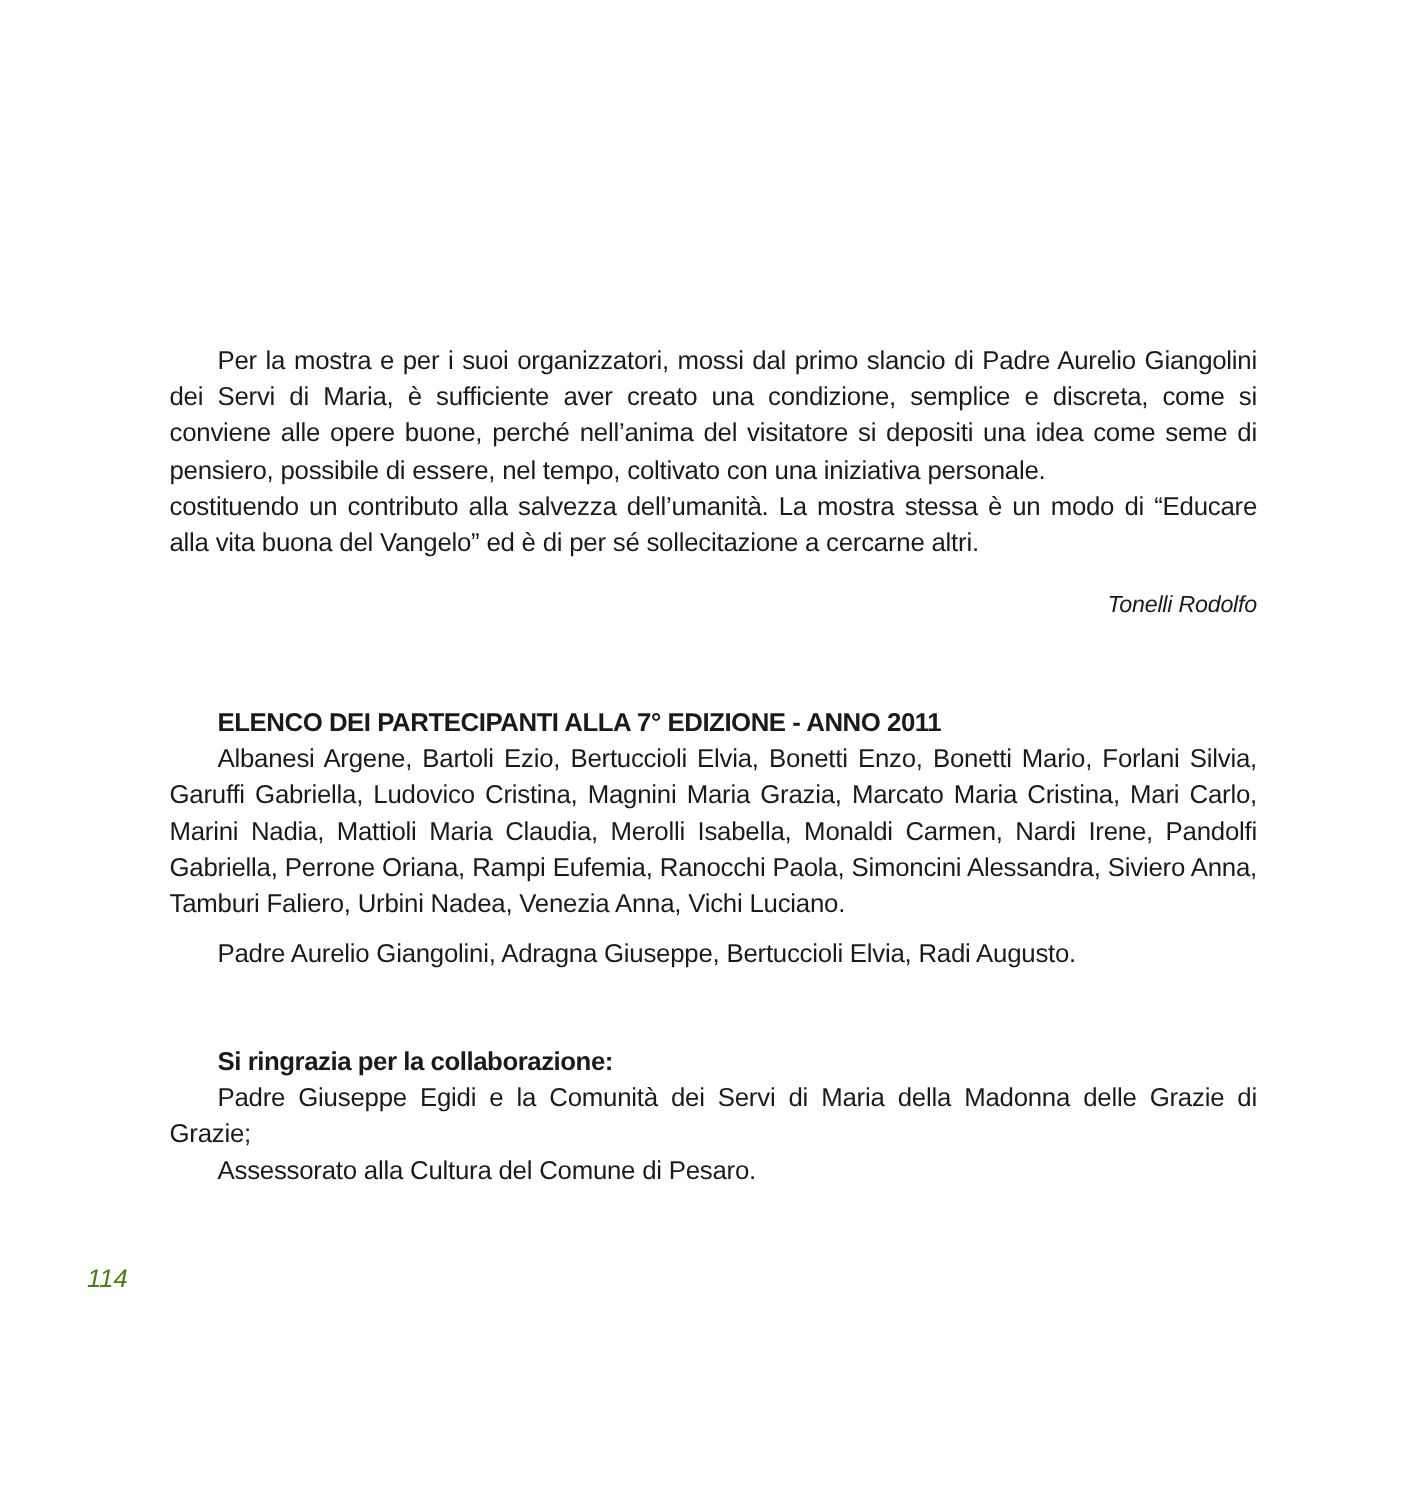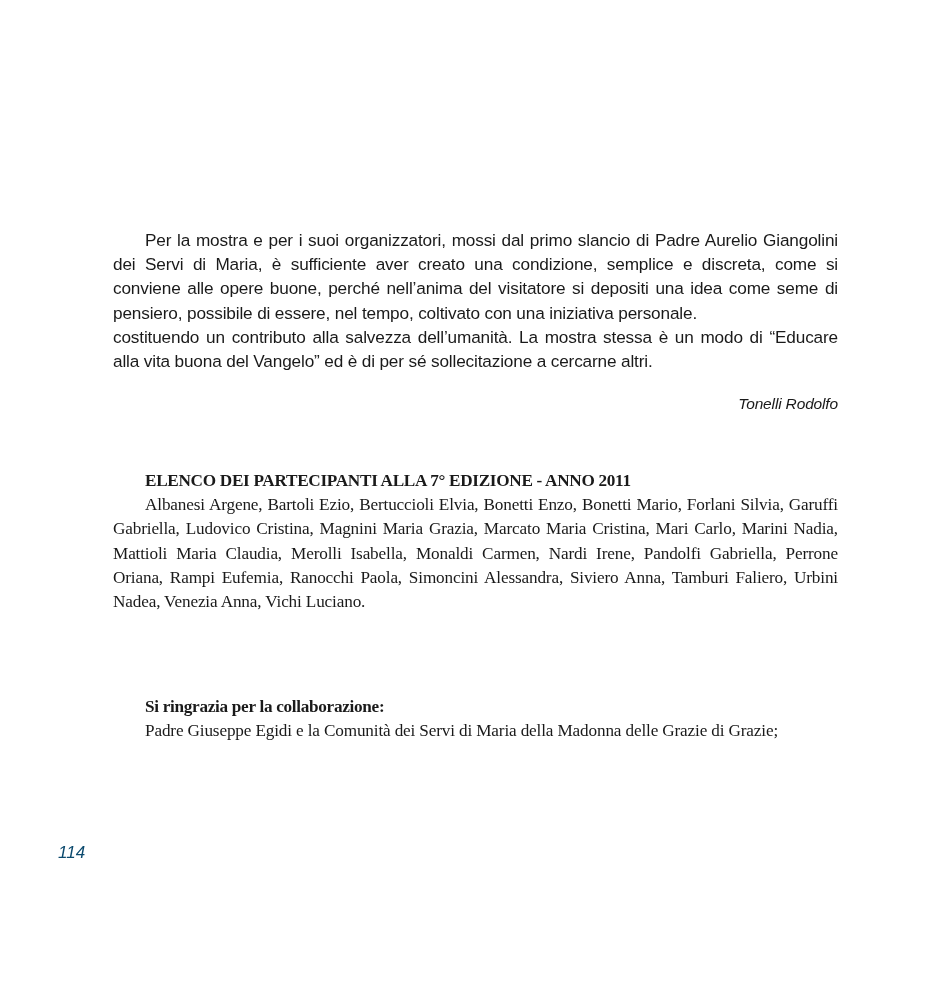--- a/index.html
+++ b/index.html
@@ -36,49 +36,51 @@
       font-size: 15.5px;
       margin-top: 20px;
       line-height: 22px;
     }
     .heading {
       font-weight: bold;
       margin: 0;
       padding-left: 32px;
       letter-spacing: -0.3px;
     }
-    .section { position: absolute; left: 113px; width: 725px; font-size: 17.2px; line-height: 24.2px; letter-spacing: -0.15px; font-family: Liberation Serif, serif; }
+    .section { position: absolute; left: 113px; width: 725px; font-size: 17.2px; line-height: 24.2px; letter-spacing: -0.15px; }
     .sec1 { top: 469px; }
     .sec2 { top: 623px; }
     .sec3 { top: 695px; }
     .plain-indent { padding-left: 32px; margin: 0; text-align: left; }
     .page-number {
       position: absolute;
       left: 58px;
       top: 843px;
       font-style: italic;
       font-size: 17px;
-      color: #0c4a6e;
+      color: #4d7c0f;
     }
   </style>
 </head>
 <body>
 
 <div class="page">
   <p class="p indent">Per la mostra e per i suoi organizzatori, mossi dal primo slancio di Padre Aurelio Giangolini dei Servi di Maria, è sufficiente aver creato una condizione, semplice e discreta, come si conviene alle opere buone, perché nell’anima del visitatore si depositi una idea come seme di pensiero, possibile di essere, nel tempo, coltivato con una iniziativa personale.</p>
   <p class="p">costituendo un contributo alla salvezza dell’umanità. La mostra stessa è un modo di “Educare alla vita buona del Vangelo” ed è di per sé sollecitazione a cercarne altri.</p>
   <div class="signature">Tonelli Rodolfo</div>
 </div>
 
 <div class="section sec1">
   <p class="heading">ELENCO DEI PARTECIPANTI ALLA 7° EDIZIONE - ANNO 2011</p>
   <p class="p indent">Albanesi Argene, Bartoli Ezio, Bertuccioli Elvia, Bonetti Enzo, Bonetti Mario, Forlani Silvia, Garuffi Gabriella, Ludovico Cristina, Magnini Maria Grazia, Marcato Maria Cristina, Mari Carlo, Marini Nadia, Mattioli Maria Claudia, Merolli Isabella, Monaldi Carmen, Nardi Irene, Pandolfi Gabriella, Perrone Oriana, Rampi Eufemia, Ranocchi Paola, Simoncini Alessandra, Siviero Anna, Tamburi Faliero, Urbini Nadea, Venezia Anna, Vichi Luciano.</p>
 </div>
 
 <div class="section sec2">
+  <p class="plain-indent">Padre Aurelio Giangolini, Adragna Giuseppe, Bertuccioli Elvia, Radi Augusto.</p>
 </div>
 
 <div class="section sec3">
   <p class="heading">Si ringrazia per la collaborazione:</p>
   <p class="p indent">Padre Giuseppe Egidi e la Comunità dei Servi di Maria della Madonna delle Grazie di Grazie;</p>
+  <p class="plain-indent">Assessorato alla Cultura del Comune di Pesaro.</p>
 </div>
 
 <div class="page-number">114</div>
 
 </body></html>

